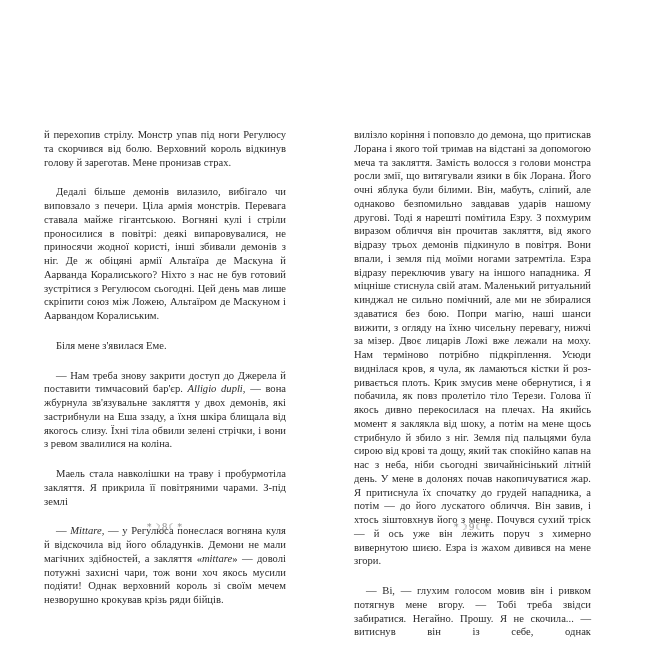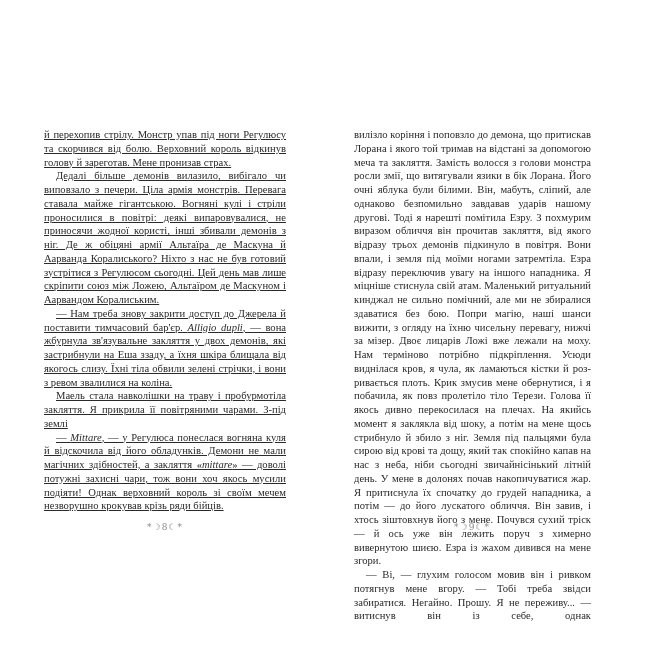--- a/index.html
+++ b/index.html
@@ -11,24 +11,24 @@
   .text-block {
     position: absolute;
     top: 128px;
     font-family: "Liberation Serif", "DejaVu Serif", serif;
     font-size: 10.6px;
     line-height: 13.75px;
     color: #2a2a2a;
     text-align: justify;
     hyphens: manual;
   }
-  .page-left .text-block { left: 44px; width: 242px; text-decoration: underline; }
+  .page-left .text-block { left: 44px; width: 242px; }
   .page-right .text-block { left: 45px; width: 237px; }
   .text-block p { margin: 0; }
-  .text-block p.indent { text-indent: 12px; }
+  .text-block p.indent { text-indent: 12px; margin-top: 16px; }
   .text-block p.last { text-align-last: justify; }
   .text-block em { font-style: italic; }
   .folio {
     position: absolute;
     top: 522px;
     font-family: "DejaVu Serif", serif;
     font-size: 9px;
     color: #8a8a8a;
     letter-spacing: 1px;
     text-align: center;
@@ -39,28 +39,29 @@
 </style>
 </head>
 <body>
 
 <div class="spread">
 
   <div class="page page-left">
     <div class="text-block">
       <p>й перехопив стрілу. Монстр упав під ноги Регулюсу та скорчився від болю. Верховний король відкинув голову й зареготав. Мене пронизав страх.</p>
       <p class="indent">Дедалі більше демонів вилазило, вибігало чи виповзало з печери. Ціла армія монстрів. Перевага ставала майже гігантською. Вогняні кулі і стріли проносилися в пові­трі: деякі випаровувалися, не приносячи жодної користі, інші збивали демонів з ніг. Де ж обіцяні армії Альтаїра де Маскуна й Аарванда Коралиського? Ніхто з нас не був готовий зустрітися з Регулюсом сьогодні. Цей день мав лише скріпити союз між Ложею, Альтаїром де Маскуном і Аарвандом Коралиським.</p>
+      <p class="indent">Біля мене з'явилася Еме.</p>
       <p class="indent"><span>— Нам треба знову закрити доступ до Джерела й по­ставити тимчасовий бар'єр. </span><em>Alligio dupli</em><span>, — вона жбурнула зв'язувальне закляття у двох демонів, які застрибнули на Еша ззаду, а їхня шкіра блищала від якогось слизу. Їхні тіла обвили зелені стрічки, і вони з ревом звалилися на коліна.</span></p>
       <p class="indent last">Маель стала навколішки на траву і пробурмотіла за­кляття. Я прикрила її повітряними чарами. З-під землі</p>
       <p class="indent">— <em>Mittare</em><span>, — у Регулюса понеслася вогняна куля й від­скочила від його обладунків. Демони не мали магічних здібностей, а закляття «</span><em>mittare</em><span>» — доволі потужні захис­ні чари, тож вони хоч якось мусили подіяти! Однак вер­ховний король зі своїм мечем незворушно крокував крізь ряди бійців.</span></p>
     </div>
     <div class="folio">*☽8☾*</div>
   </div>
 
   <div class="page page-right">
     <div class="text-block">
       <p>вилізло коріння і поповзло до демона, що притискав Ло­рана і якого той тримав на відстані за допомогою меча та закляття. Замість волосся з голови монстра росли змії, що витягували язики в бік Лорана. Його очні яблука були білими. Він, мабуть, сліпий, але однаково безпомильно завдавав ударів нашому другові. Тоді я нарешті помітила Езру. З похмурим виразом обличчя він прочитав заклят­тя, від якого відразу трьох демонів підкинуло в повітря. Вони впали, і земля під моїми ногами затремтіла. Езра відразу переключив увагу на іншого нападника. Я міцні­ше стиснула свій атам. Маленький ритуальний кинджал не сильно помічний, але ми не збиралися здаватися без бою. Попри магію, наші шанси вижити, з огляду на їхню чисельну перевагу, нижчі за мізер. Двоє лицарів Ложі вже лежали на моху. Нам терміново потрібно підкріплення. Усюди виднілася кров, я чула, як ламаються кістки й роз­ривається плоть. Крик змусив мене обернутися, і я поба­чила, як повз пролетіло тіло Терези. Голова її якось дивно перекосилася на плечах. На якийсь момент я заклякла від шоку, а потім на мене щось стрибнуло й збило з ніг. Земля під пальцями була сирою від крові та дощу, який так спо­кійно капав на нас з неба, ніби сьогодні звичайнісінький літній день. У мене в долонях почав накопичуватися жар. Я притиснула їх спочатку до грудей нападника, а потім — до його лускатого обличчя. Він завив, і хтось зіштовхнув його з мене. Почувся сухий тріск — й ось уже він лежить поруч з химерно вивернутою шиєю. Езра із жахом дивився на мене згори.</p>
-      <p class="indent last">— Ві, — глухим голосом мовив він і ривком потяг­нув мене вгору. — Тобі треба звідси забиратися. Негайно. Прошу. Я не переживу... — витиснув він із себе, однак</p>
+      <p class="indent last">— Ві, — глухим голосом мовив він і ривком потяг­нув мене вгору. — Тобі треба звідси забиратися. Негайно. Прошу. Я не скочила... — витиснув він із себе, однак</p>
     </div>
     <div class="folio">*☽9☾*</div>
   </div>
 
 </div>
 
 </body></html>

